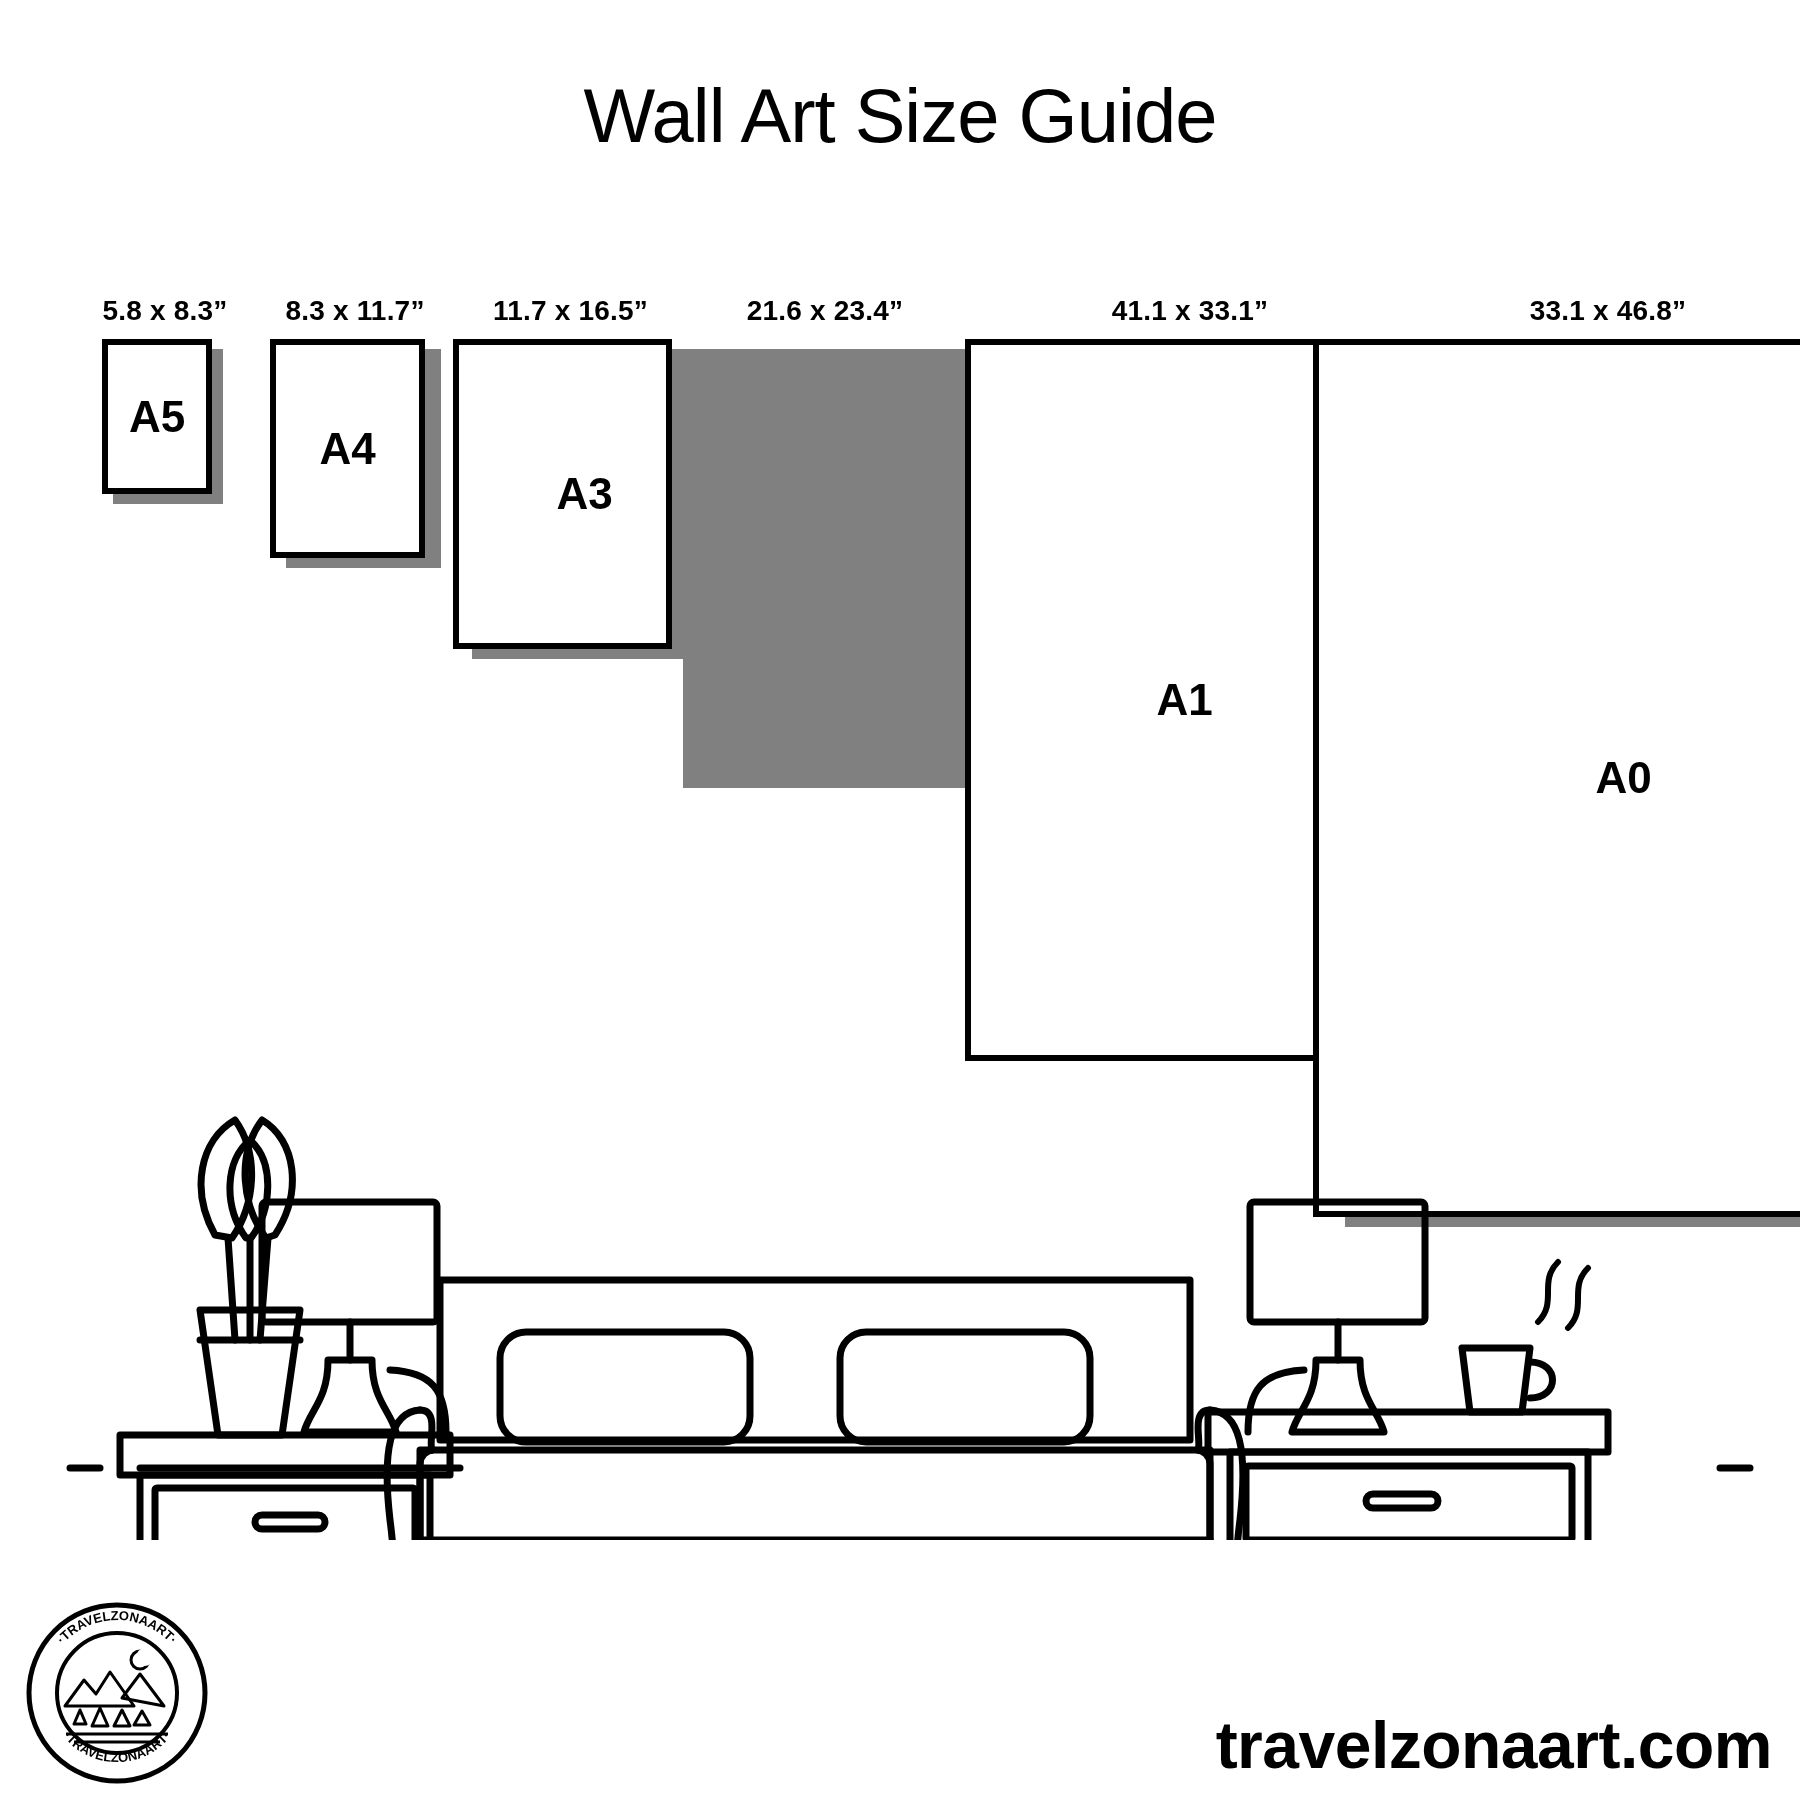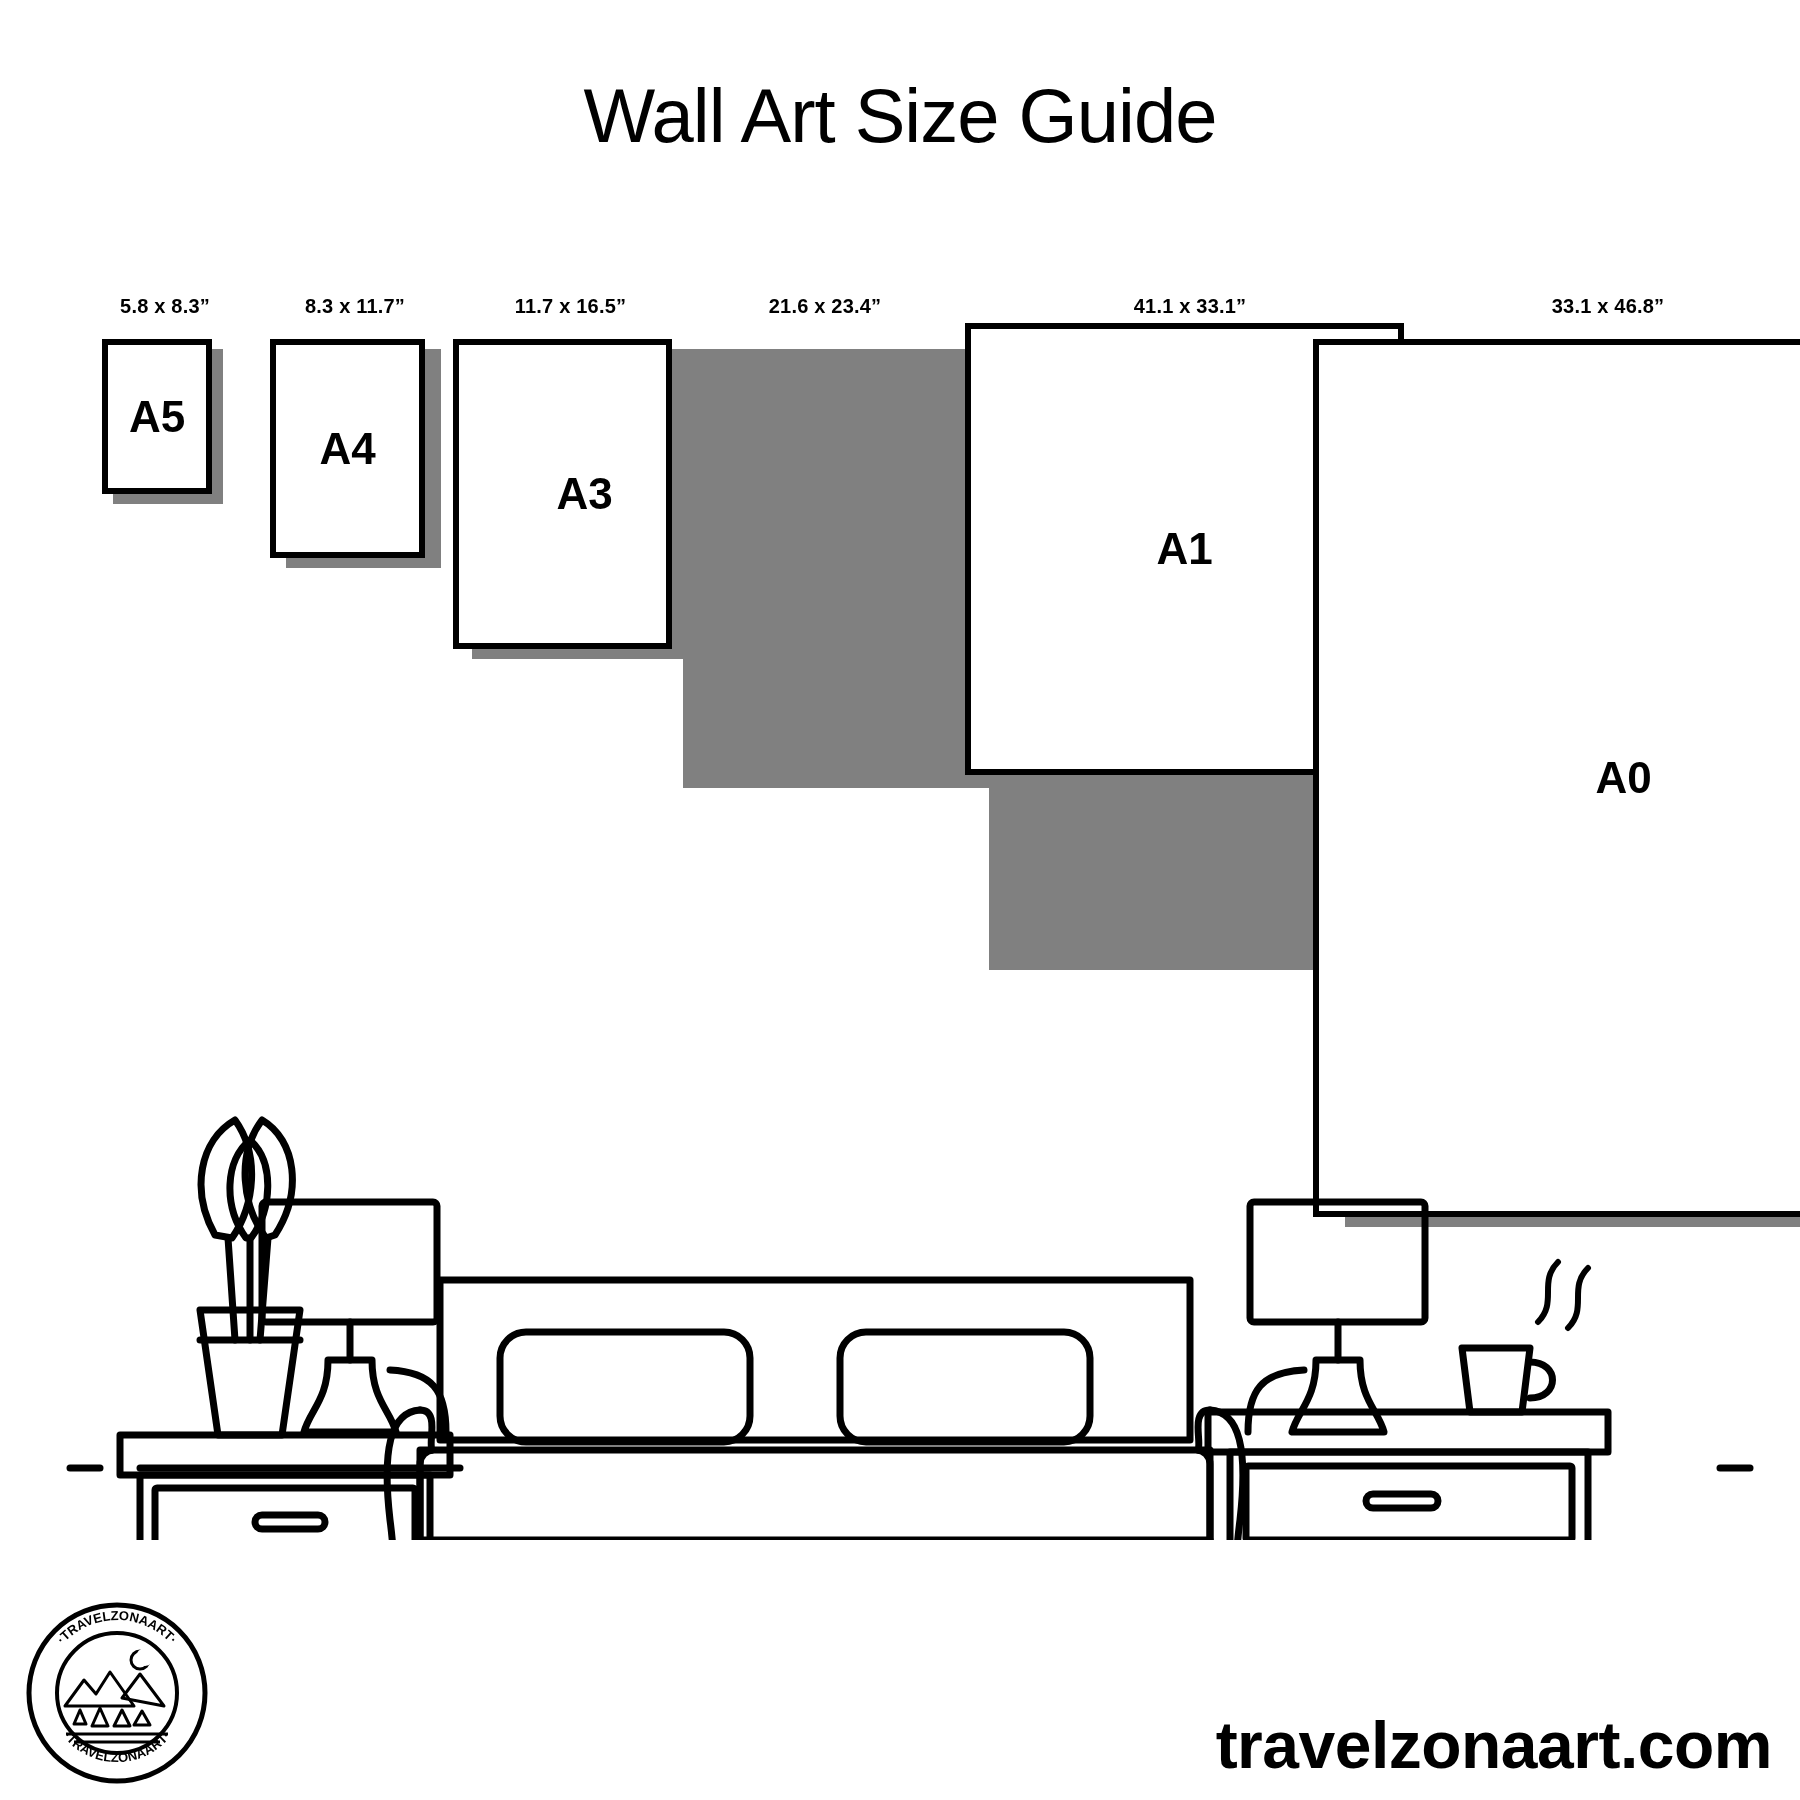--- a/index.html
+++ b/index.html
@@ -42,21 +42,21 @@
     width: 1800px;
     height: 1030px;
   }
   .frame-group {
     position: absolute;
   }
   .frame-caption {
     position: absolute;
     width: 100%;
     text-align: center;
-    font-size: 20px;
+    font-size: 28px;
     font-weight: 700;
     letter-spacing: 0.2px;
     white-space: nowrap;
   }
   .frame-shadow {
     position: absolute;
     background: #808080;
   }
   .frame-box {
     position: absolute;
@@ -135,21 +135,21 @@
     </div>
 
     <div class="frame-group" style="left:645px; top:295px; width:360px; height:500px;">
       <div class="frame-caption" style="top:0px;">21.6 x 23.4”</div>
       <div class="frame-shadow" style="left:38px; top:54px; width:310px; height:439px;"></div>
     </div>
 
     <div class="frame-group" style="left:945px; top:295px; width:490px; height:690px;">
       <div class="frame-caption" style="top:0px;">41.1 x 33.1”</div>
       <div class="frame-shadow" style="left:44px; top:54px; width:439px; height:621px;"></div>
-      <div class="frame-box" style="left:20px; top:28px; width:439px; height:452px;">
+      <div class="frame-box" style="left:20px; top:44px; width:439px; height:722px;">
         <span class="frame-label">A1</span>
       </div>
     </div>
 
     <div class="frame-group" style="left:1300px; top:295px; width:680px; height:950px;">
       <div class="frame-caption" style="top:0px; left:-22px; width:660px;">33.1 x 46.8”</div>
       <div class="frame-shadow" style="left:45px; top:54px; width:621px; height:878px;"></div>
       <div class="frame-box" style="left:13px; top:44px; width:621px; height:878px;">
         <span class="frame-label">A0</span>
       </div>

